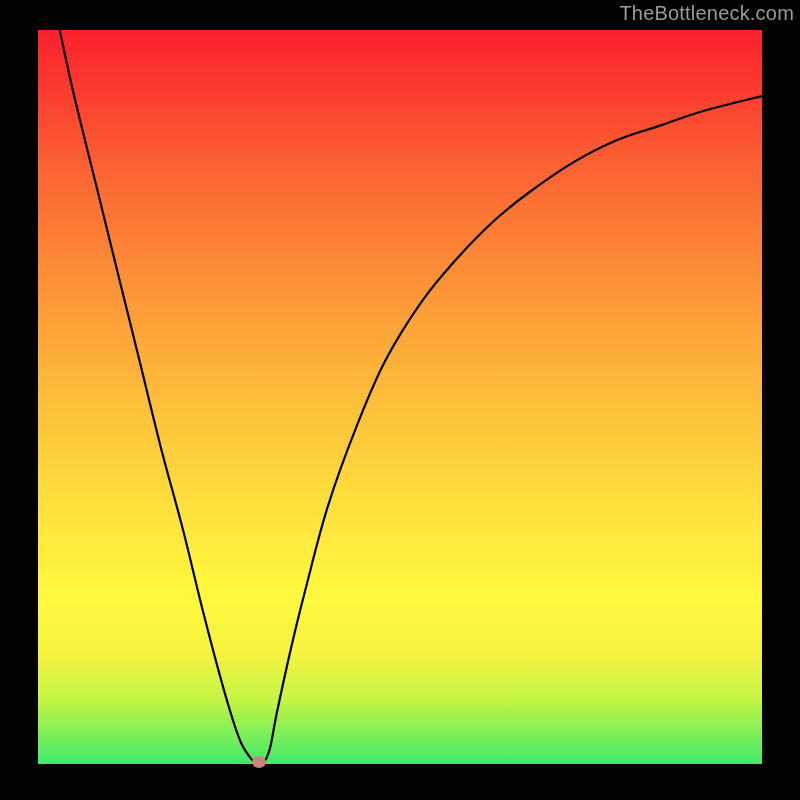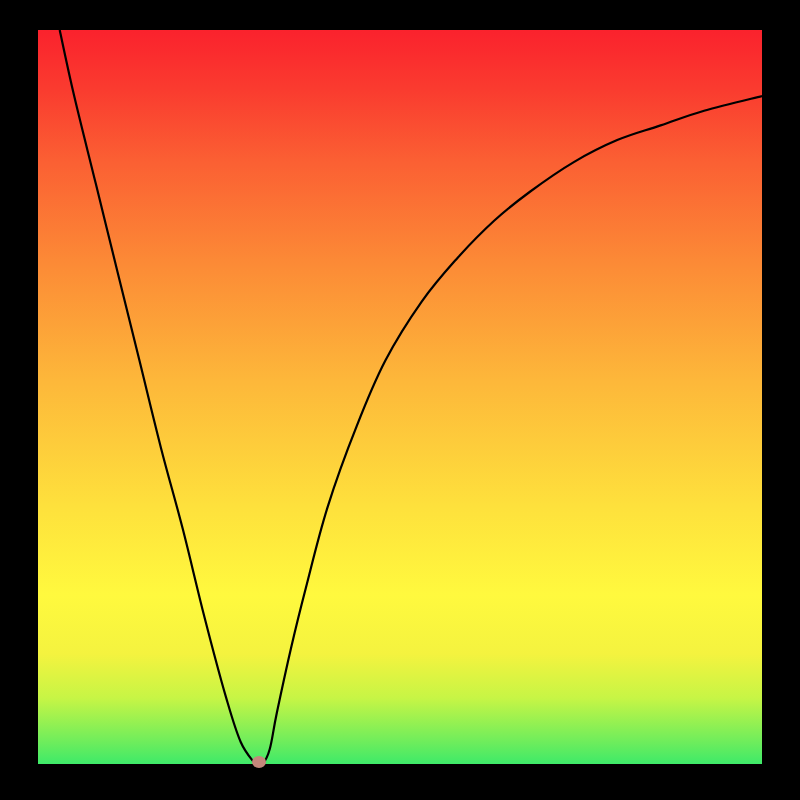--- a/index.html
+++ b/index.html
@@ -61,20 +61,21 @@
     position: absolute;
     width: 14px;
     height: 12px;
     background: #c5877b;
     border-radius: 50%;
   }
 </style>
 </head>
 <body>
 <div class="wrap">
+  <div class="attribution">TheBottleneck.com</div>
 
   <div class="plot-area">
 
     <svg class="curve" viewBox="0 0 724 734" preserveAspectRatio="none">
 
       <path id="left-limb" d="M 21.7 0.0 C 24.3 11.9, 29.7 38.3, 36.2 66.1 C 42.7 93.8, 50.1 122.4, 57.9 154.1 C 65.7 185.8, 71.8 210.5, 79.6 242.2 C 87.5 273.9, 93.5 298.6, 101.4 330.3 C 109.2 362.0, 115.3 388.0, 123.1 418.4 C 130.9 448.8, 137.0 468.7, 144.8 499.1 C 152.6 529.5, 158.7 556.8, 166.5 587.2 C 174.3 617.6, 181.7 645.5, 188.2 667.9 C 194.8 690.4, 197.5 700.1, 202.7 712.0 C 207.9 723.9, 214.6 730.0, 217.2 734.0"></path>
 
       <path id="right-limb" d="M 217.2 734.0 C 218.5 734.0, 221.8 736.6, 224.4 734.0 C 227.0 731.4, 229.1 728.6, 231.7 719.3 C 234.3 710.1, 235.0 701.1, 238.9 682.6 C 242.8 664.1, 248.2 639.0, 253.4 616.6 C 258.6 594.1, 261.4 582.9, 267.9 557.8 C 274.4 532.7, 280.5 506.2, 289.6 477.1 C 298.7 448.0, 308.1 422.8, 318.6 396.4 C 329.0 369.9, 335.8 352.8, 347.5 330.3 C 359.2 307.8, 370.7 290.1, 383.7 271.6 C 396.8 253.1, 406.9 242.1, 419.9 227.5 C 433.0 213.0, 443.1 202.7, 456.1 190.8 C 469.2 178.9, 478.0 172.0, 492.3 161.5 C 506.7 150.9, 520.1 141.4, 535.8 132.1 C 551.4 122.9, 563.6 116.7, 579.2 110.1 C 594.8 103.5, 607.0 100.7, 622.6 95.4 C 638.3 90.1, 647.8 86.0, 666.1 80.7 C 684.3 75.5, 713.6 68.7, 724.0 66.1"></path>
     </svg>
 

